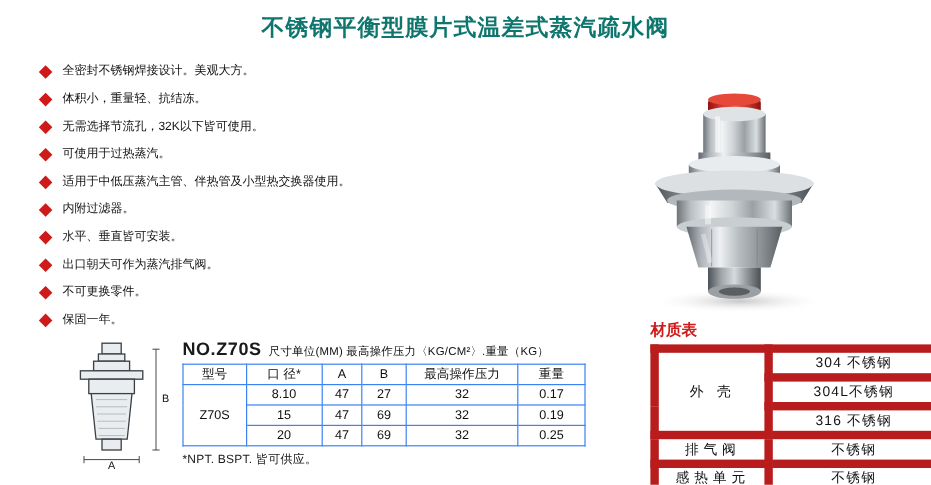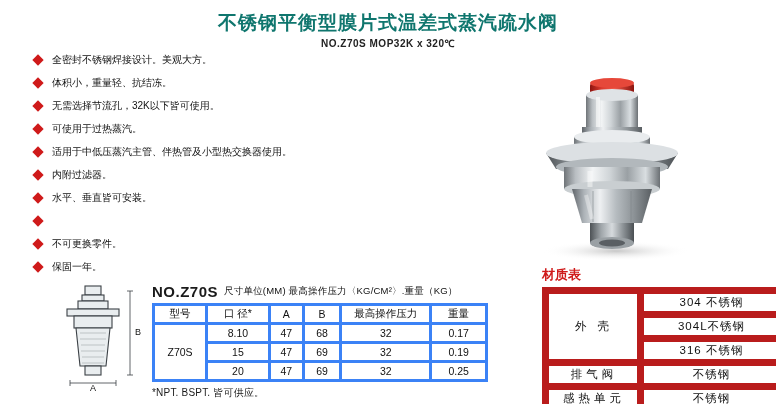--- a/index.html
+++ b/index.html
@@ -96,41 +96,41 @@
   }
   
   .spec-block {
     position: absolute;
     left: 152px;
     top: 283px;
     width: 340px;
   }
   .spec-head {
     display: flex;
-    align-items: center;
+    align-items: flex-end;
     margin-bottom: 3px;
   }
   .spec-code {
     font-size: 15px;
     font-weight: bold;
     letter-spacing: 0.5px;
     margin-right: 6px;
   }
   .spec-note {
     font-size: 9.5px;
     color: #111;
     letter-spacing: 0.2px;
   }
   table.spec {
     border-collapse: collapse;
     width: 336px;
     font-size: 10.5px;
   }
   table.spec th, table.spec td {
-    border: 3px solid #3b82f6;
+    border: 1px solid #3b82f6;
     text-align: center;
     height: 16px;
     padding: 0 2px;
     font-weight: normal;
     color: #111;
   }
   table.spec th {
     font-size: 10.5px;
     font-weight: normal;
   }
@@ -179,21 +179,20 @@
     text-align: center;
     letter-spacing: 1px;
   }
 </style>
 </head>
 <body>
 
 <div class="page">
 
   <div class="title">不锈钢平衡型膜片式温差式蒸汽疏水阀</div>
-  <div class="subtitle">NO.Z70S   MOP32K x 320℃</div>
 
   <div class="features">
     <div class="feature">
       <span class="diamond"></span>
       <span class="feature-text">全密封不锈钢焊接设计。美观大方。</span>
     </div>
     <div class="feature">
       <span class="diamond"></span>
       <span class="feature-text">体积小，重量轻、抗结冻。</span>
     </div>
@@ -212,20 +211,21 @@
     <div class="feature">
       <span class="diamond"></span>
       <span class="feature-text">内附过滤器。</span>
     </div>
     <div class="feature">
       <span class="diamond"></span>
       <span class="feature-text">水平、垂直皆可安装。</span>
     </div>
     <div class="feature">
       <span class="diamond"></span>
+      <span class="feature-text">出口朝天可作为蒸汽排气阀。</span>
     </div>
     <div class="feature">
       <span class="diamond"></span>
       <span class="feature-text">不可更换零件。</span>
     </div>
     <div class="feature">
       <span class="diamond"></span>
       <span class="feature-text">保固一年。</span>
     </div>
   </div>
@@ -358,21 +358,21 @@
           <th class="colb">B</th>
           <th class="colpress">最高操作压力</th>
           <th class="colweight">重量</th>
         </tr>
       </thead>
       <tbody>
         <tr>
           <td rowspan="3">Z70S</td>
           <td>8.10</td>
           <td>47</td>
-          <td>68</td>
+          <td>27</td>
           <td>32</td>
           <td>0.17</td>
         </tr>
         <tr>
           <td>15</td>
           <td>47</td>
           <td>69</td>
           <td>32</td>
           <td>0.19</td>
         </tr>

